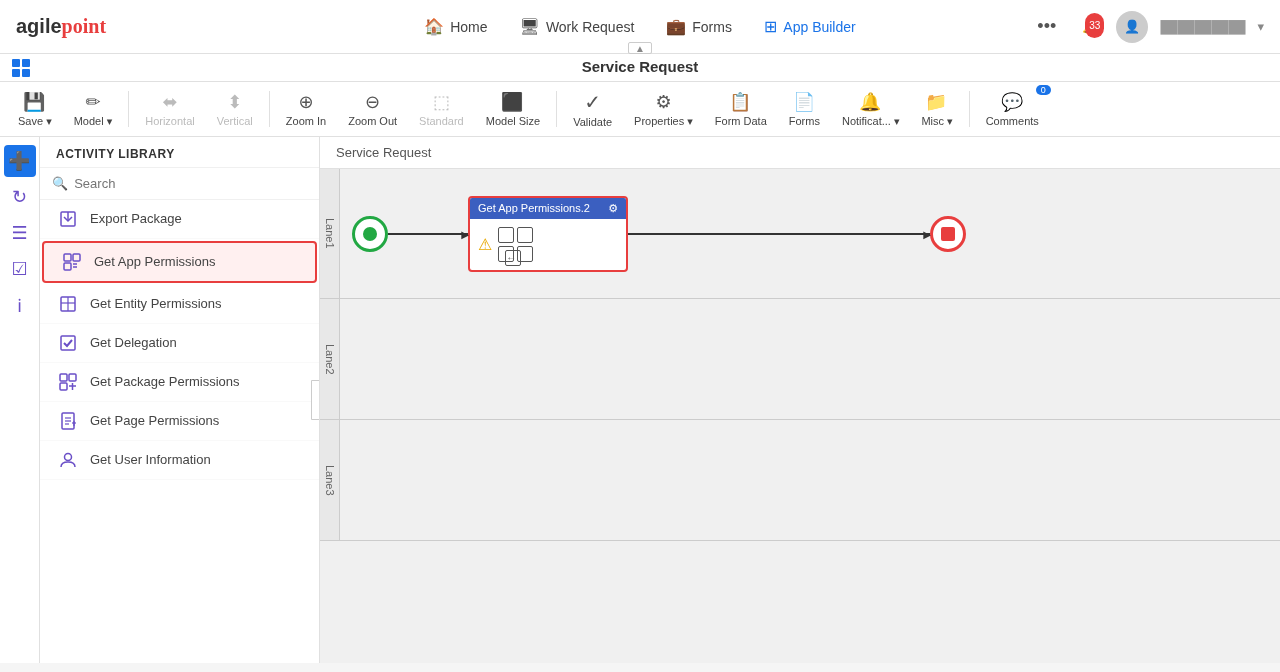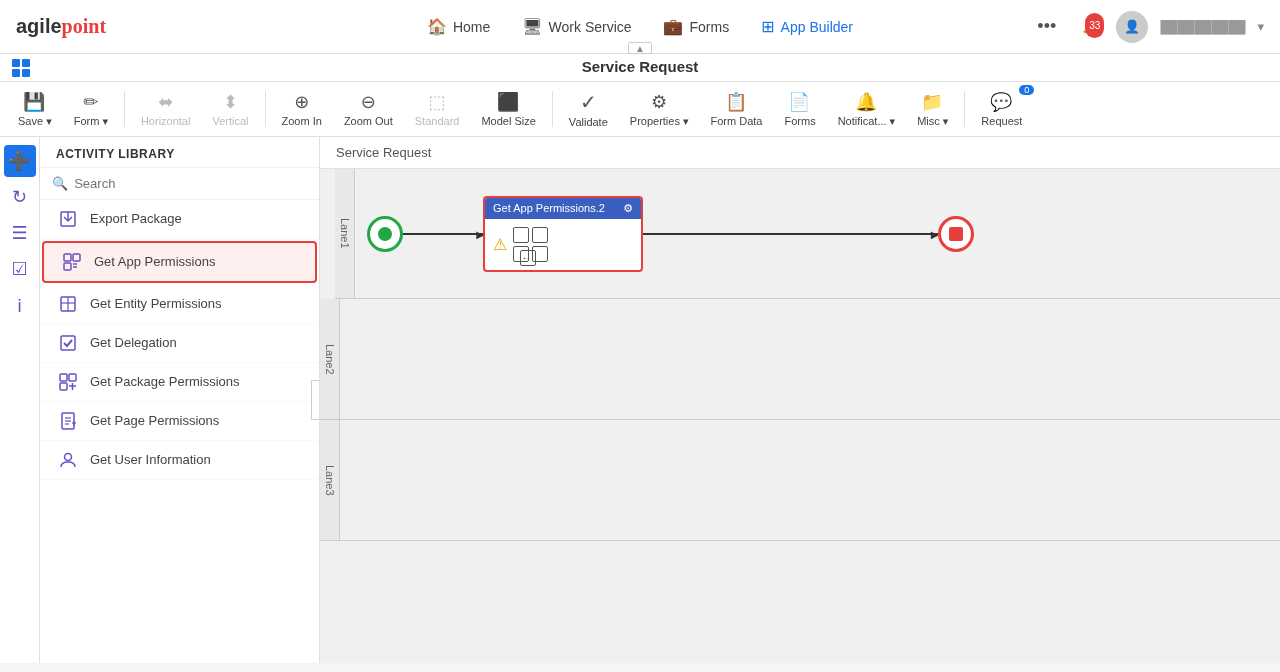--- a/index.html
+++ b/index.html
@@ -153,39 +153,39 @@
       display: flex; align-items: center; justify-content: center; cursor: pointer;
       background: #fff; flex-shrink: 0;
     }
     .wf-end-inner { width: 14px; height: 14px; border-radius: 2px; background: #e83e3e; }
 
     
     ::-webkit-scrollbar { width: 6px; }
     ::-webkit-scrollbar-track { background: #f1f1f1; }
     ::-webkit-scrollbar-thumb { background: #ccc; border-radius: 3px; }
 
-    .lane-1 { min-height: 130px; margin-left: 15px; }
+    .lane-1 { min-height: 130px; }
     .lane-2 { min-height: 120px; }
     .lane-3 { min-height: 120px; }
   </style>
 </head>
 <body>
 
 <nav class="top-nav">
   <div class="logo">
     <span style="font-size:20px; font-weight:bold; color:#333;">agile<span style="color:#e83e3e;font-family:Liberation Serif, serif;">point</span></span>
   </div>
   <div class="nav-links">
     <a class="nav-link">
       <span class="nav-link-icon">🏠</span>
       <span>Home</span>
     </a>
     <a class="nav-link">
       <span class="nav-link-icon">🖥</span>
-      <span>Work Service</span>
+      <span>Work Request</span>
     </a>
     <a class="nav-link">
       <span class="nav-link-icon">💼</span>
       <span>Forms</span>
     </a>
     <a class="nav-link active">
       <span class="nav-link-icon">⊞</span>
       <span>App Builder</span>
     </a>
   </div>
@@ -216,21 +216,21 @@
   <h2>Service Request</h2>
 </div>
 
 <div class="toolbar">
   <div class="toolbar-btn">
     <span class="tb-icon">💾</span>
     <span class="tb-label">Save ▾</span>
   </div>
   <div class="toolbar-btn">
     <span class="tb-icon">✏</span>
-    <span class="tb-label">Form ▾</span>
+    <span class="tb-label">Model ▾</span>
   </div>
   <div class="toolbar-sep"></div>
   <div class="toolbar-btn disabled">
     <span class="tb-icon">⬌</span>
     <span class="tb-label">Horizontal</span>
   </div>
   <div class="toolbar-btn disabled">
     <span class="tb-icon">⬍</span>
     <span class="tb-label">Vertical</span>
   </div>
@@ -272,21 +272,21 @@
     <span class="tb-icon">🔔</span>
     <span class="tb-label">Notificat... ▾</span>
   </div>
   <div class="toolbar-btn">
     <span class="tb-icon">📁</span>
     <span class="tb-label">Misc ▾</span>
   </div>
   <div class="toolbar-sep"></div>
   <div class="toolbar-btn comments-badge">
     <span class="tb-icon">💬</span>
-    <span class="tb-label">Request</span>
+    <span class="tb-label">Comments</span>
     <span class="badge">0</span>
   </div>
 </div>
 
 <div class="main-layout">
 
   <div class="side-icons">
     <div class="side-icon-btn active">
       <span style="font-size:18px; color:#fff;">➕</span>
     </div>

